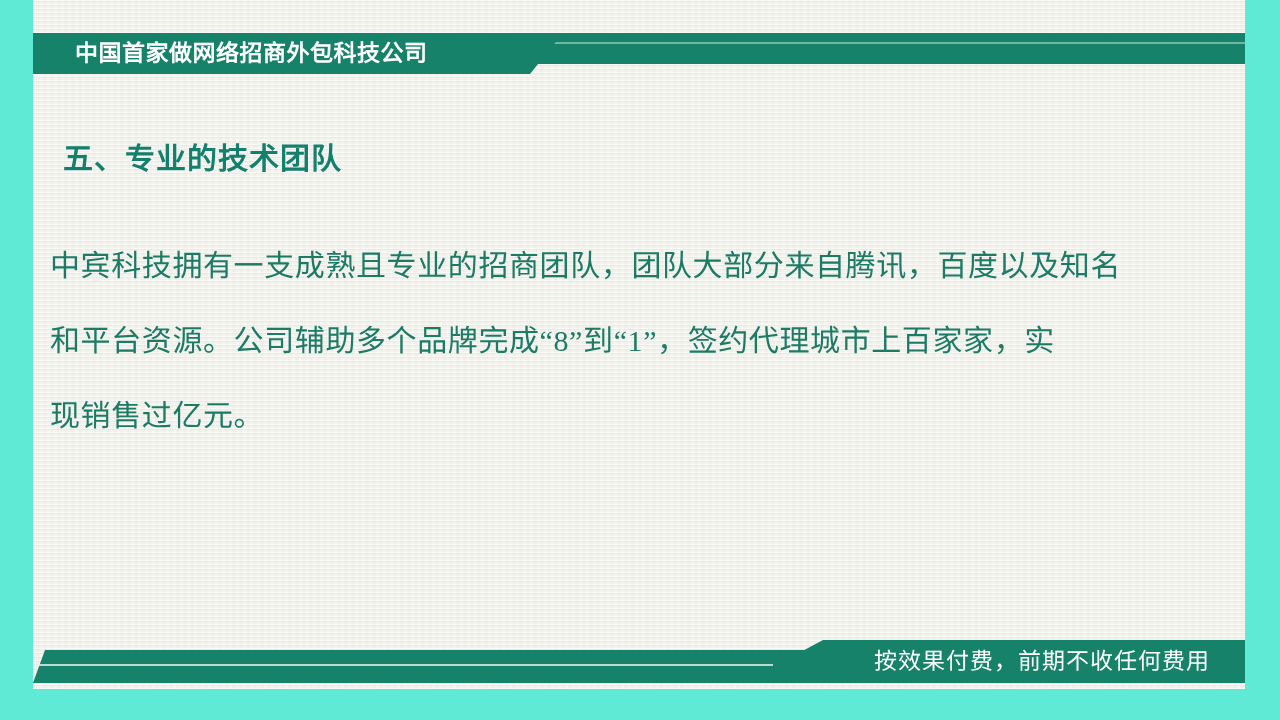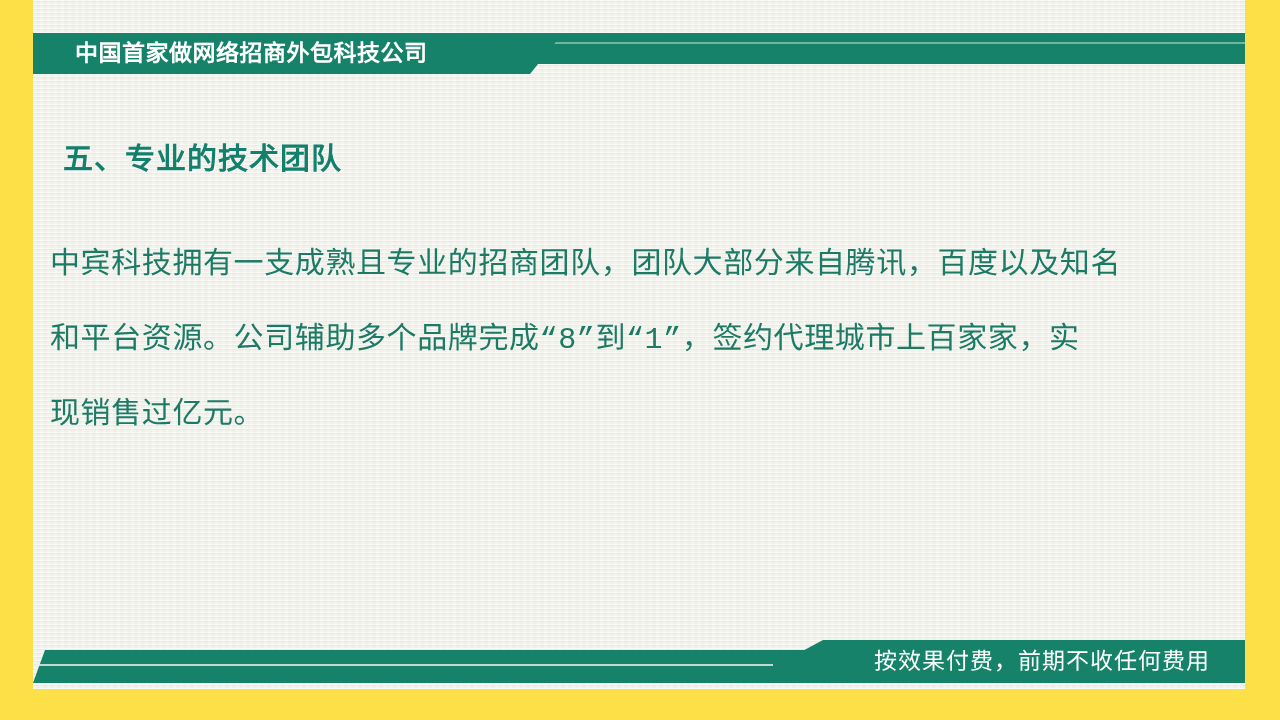--- a/index.html
+++ b/index.html
@@ -7,21 +7,21 @@
     margin: 0;
     padding: 0;
     background: #ffffff;
   }
 
   #slide {
     position: relative;
     width: 1280px;
     height: 720px;
     overflow: hidden;
-    background: #fde047;            
+    background: #5eead4;            
     font-family: "Liberation Sans", "DejaVu Sans", sans-serif;
   }
 
   
   #canvas {
     position: absolute;
     left: 33px;
     top: 0px;
     width: 1212px;
     height: 689px;
@@ -114,21 +114,20 @@
     width: 1140px;
     color: #1C7A65;
     font-family: "Liberation Serif", "DejaVu Serif", serif;
     font-size: 30px;
     line-height: 75px;
     letter-spacing: 0.6px;
     text-align: justify;
   }
   #body-copy p {
     margin: 0;
-    font-family: Liberation Mono, monospace;
   }
 
   
   #footer {
     position: absolute;
     left: 33px;
     top: 640px;
     width: 1212px;
     height: 49px;
   }

